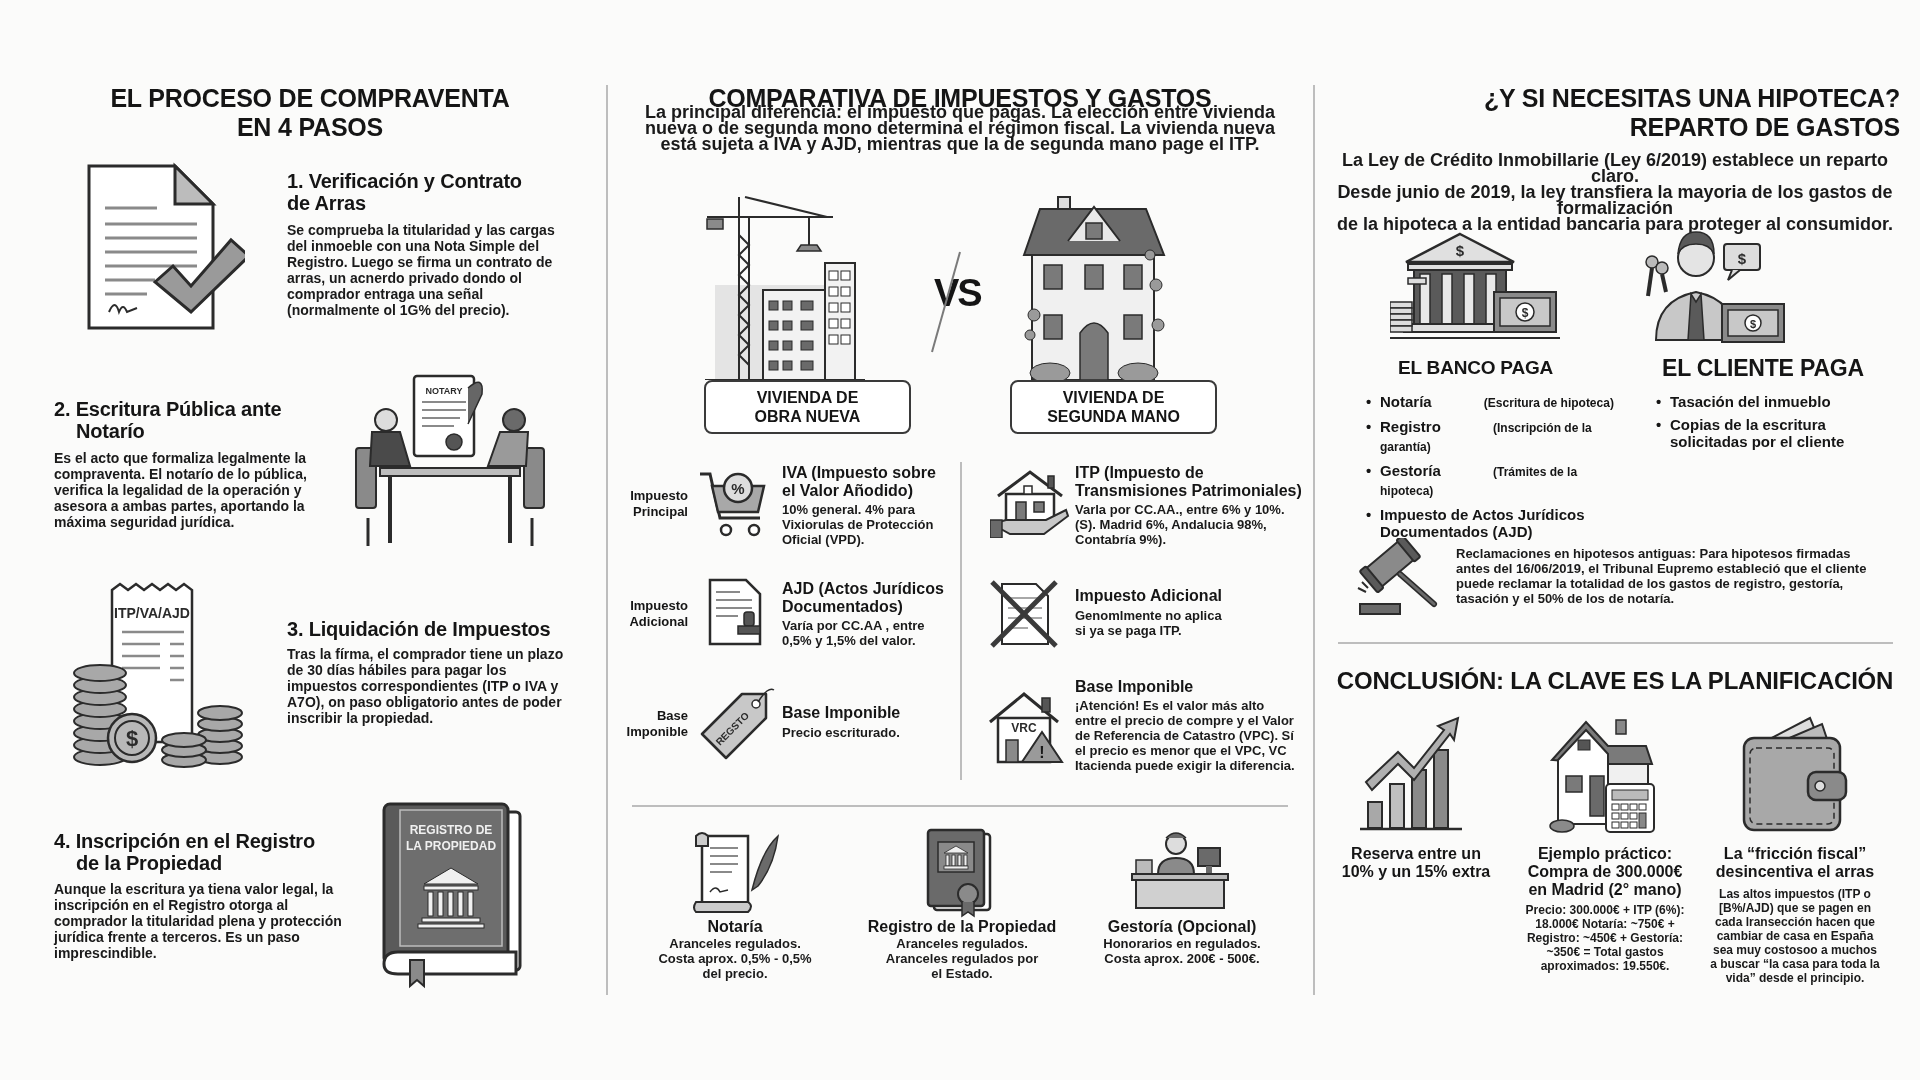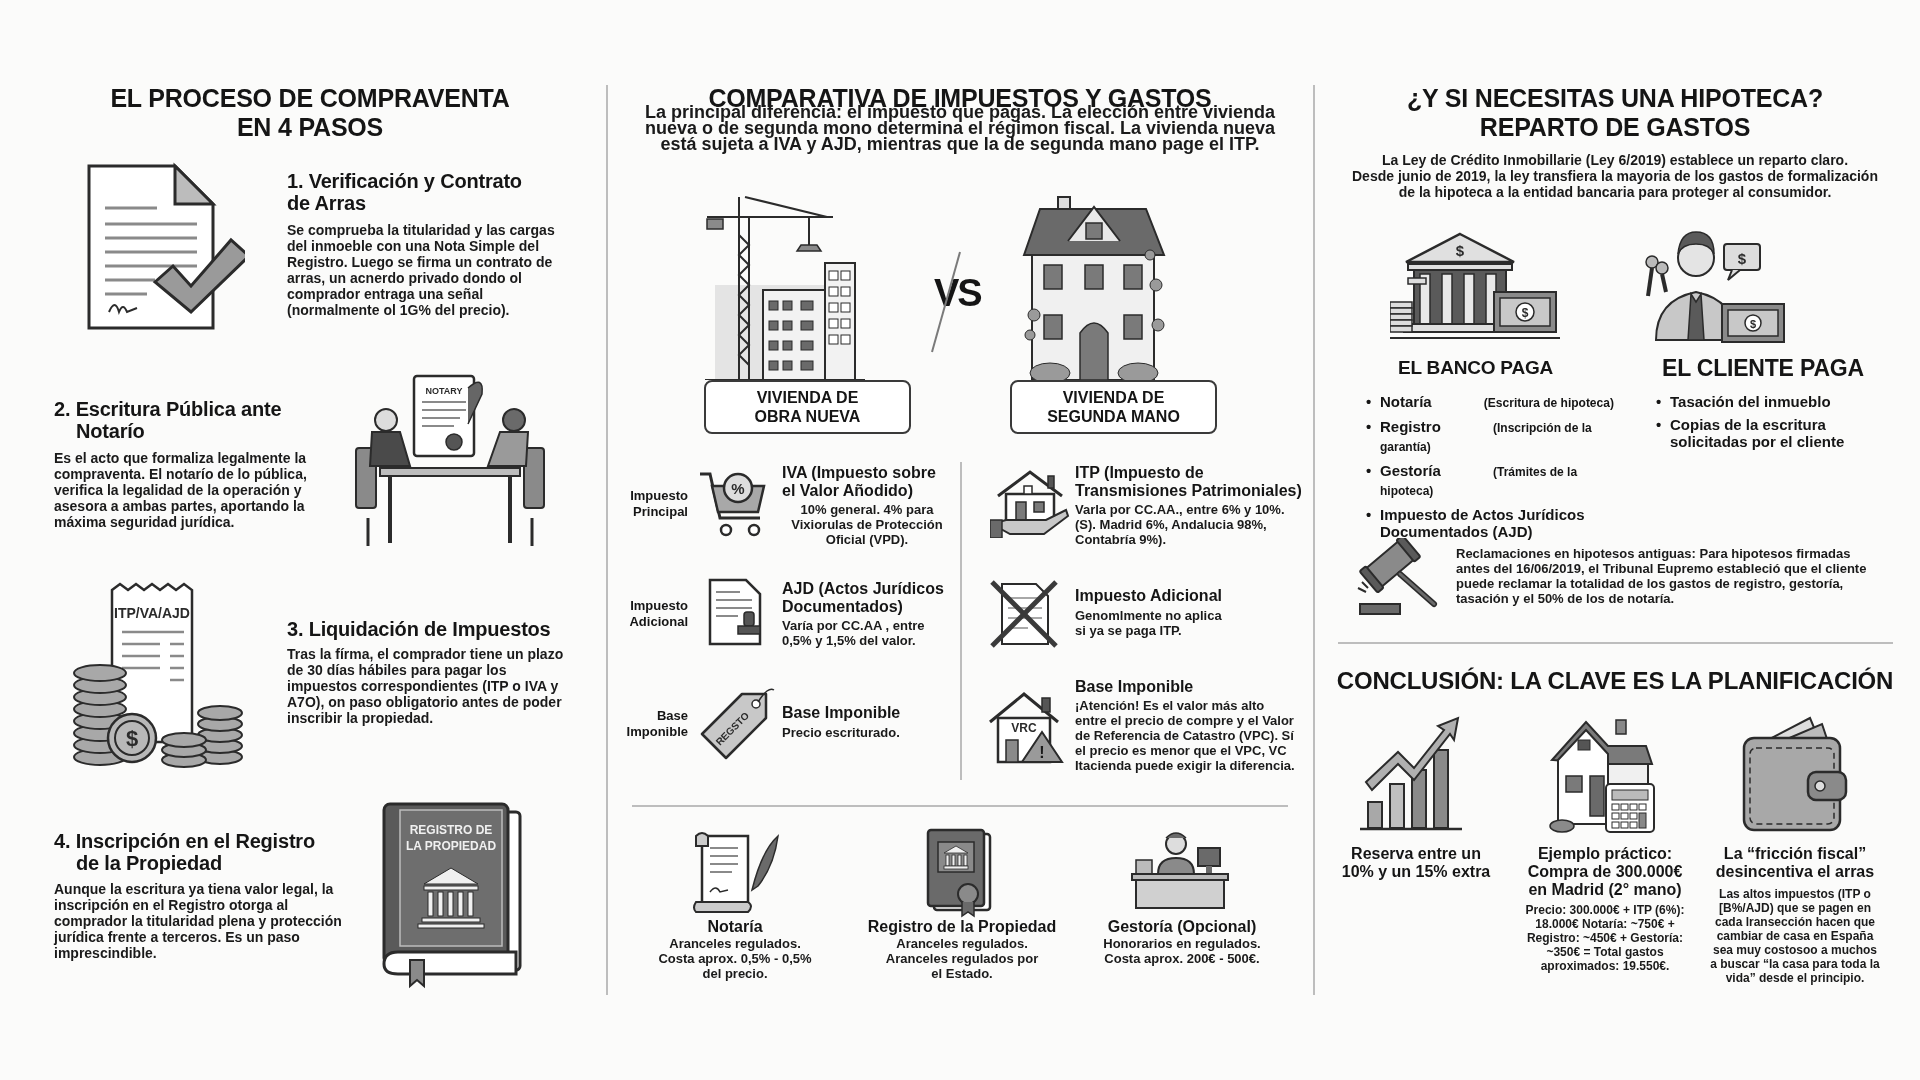--- a/index.html
+++ b/index.html
@@ -276,21 +276,21 @@
       <circle cx="40" cy="20" r="14" fill="#ddd" stroke="#2b2b2b" stroke-width="2.5"></circle>
       <text x="40" y="26" font-size="15" font-weight="700" text-anchor="middle" fill="#2b2b2b" font-family="Liberation Sans, sans-serif">%</text>
       <circle cx="28" cy="62" r="5" fill="#fff" stroke="#2b2b2b" stroke-width="2.5"></circle>
         <circle cx="56" cy="62" r="5" fill="#fff" stroke="#2b2b2b" stroke-width="2.5"></circle>
     </svg>
   </div>
   <div class="abs h3" style="left:782px; top:464px; width:175px;">
     <div>IVA (Impuesto sobre</div>
     <div>el Valor Añodido)</div>
   </div>
-  <p class="abs psm" style="left:782px; top:502px; width:170px;text-align:center;">10% general. 4% para Vixiorulas de Protección Oficial (VPD).</p>
+  <p class="abs psm" style="left:782px; top:502px; width:170px;">10% general. 4% para Vixiorulas de Protección Oficial (VPD).</p>
 
   <div class="abs" style="left:990px; top:466px;">
     <svg width="80" height="72" viewBox="0 0 80 72">
       <path d="M8 30 L40 6 L72 30" fill="none" stroke="#2b2b2b" stroke-width="3"></path>
       <rect x="58" y="10" width="6" height="12" fill="#555" stroke="#2b2b2b" stroke-width="1.5"></rect>
       <rect x="16" y="28" width="48" height="28" fill="#fff" stroke="#2b2b2b" stroke-width="2.5"></rect>
       <rect x="34" y="20" width="8" height="8" fill="#fff" stroke="#2b2b2b" stroke-width="1.5"></rect>
       <rect x="26" y="36" width="10" height="18" fill="#7a7a7a" stroke="#2b2b2b" stroke-width="1.5"></rect>
       <rect x="44" y="36" width="10" height="10" fill="#7a7a7a" stroke="#2b2b2b" stroke-width="1.5"></rect>
       <path d="M2 58 l14 -4 h40 l20 -10 l2 6 l-24 18 H20 Z" fill="#c8c8c8" stroke="#2b2b2b" stroke-width="2"></path>
@@ -434,25 +434,25 @@
     </svg>
   </div>
   <div class="abs center" style="left:1082px; top:918px; width:200px;">
     <div class="h3">Gestoría (Opcional)</div>
     <div class="psm">Honorarios en regulados.</div>
     <div class="psm">Costa aprox. 200€ - 500€.</div>
   </div>
 </section>
 
 <section>
-  <div class="abs h1" style="left:1330px; top:84px; width:570px;">
+  <div class="abs h1" style="left:1330px; top:84px; width:570px;text-align:right;">
     <div>¿Y SI NECESITAS UNA HIPOTECA?</div>
     <div>REPARTO DE GASTOS</div>
   </div>
-  <div class="abs psm center" style="left:1330px; top:152px; width:570px; font-size:14px; line-height:16px;">
+  <div class="abs psm center" style="left:1330px; top:152px; width:570px; font-size:18px; line-height:16px;">
     <div>La Ley de Crédito Inmobillarie (Ley 6/2019) establece un reparto claro.</div>
     <div>Desde junio de 2019, la ley transfiera la mayoria de los gastos de formalización</div>
     <div>de la hipoteca a la entidad bancaria para proteger al consumidor.</div>
   </div>
 
   <div class="abs" style="left:1390px; top:228px;">
     <svg width="170" height="116" viewBox="0 0 170 116">
       <polygon points="70,6 124,34 16,34" fill="#e0e0e0" stroke="#2b2b2b" stroke-width="2.5"></polygon>
       <text x="70" y="28" font-size="15" font-weight="700" text-anchor="middle" fill="#2b2b2b" font-family="Liberation Sans, sans-serif">$</text>
       <rect x="18" y="36" width="104" height="6" fill="#e0e0e0" stroke="#2b2b2b" stroke-width="2"></rect>

